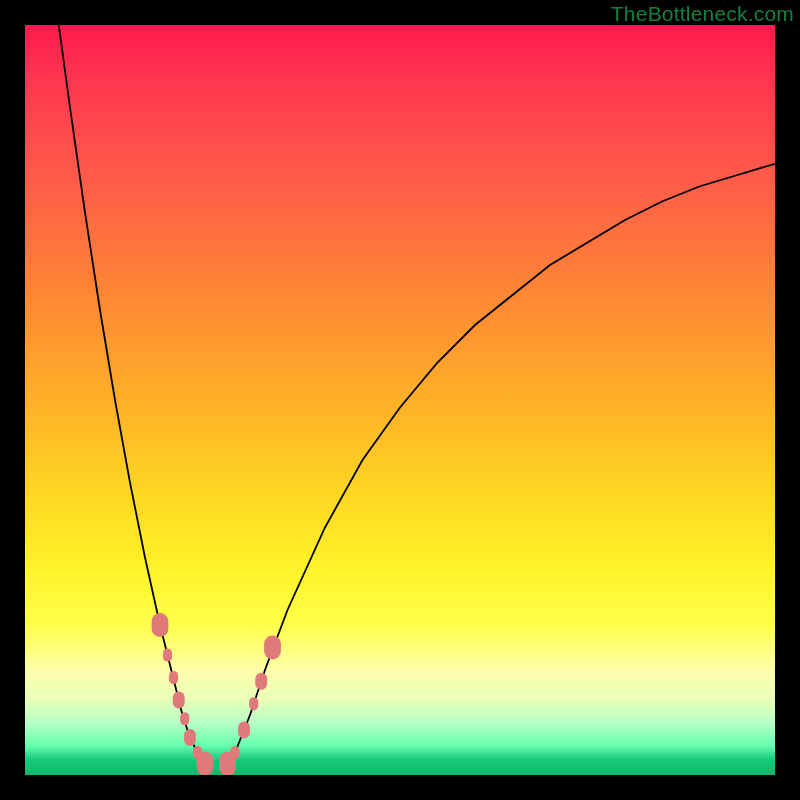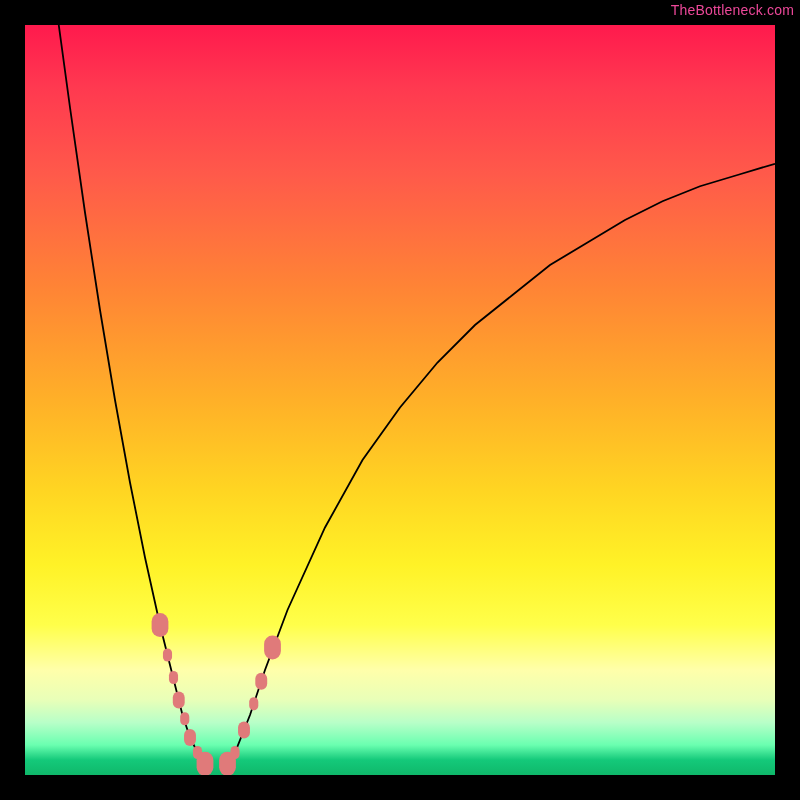--- a/index.html
+++ b/index.html
@@ -24,22 +24,22 @@
         #e8ffb8 90%,
         #b8ffc8 93%,
         #6affb0 96%,
         #14c97a 98%,
         #0fb86a 100%);
     }
     .watermark {
       position: absolute;
       top: 2px;
       right: 6px;
-      color: #ec4899;
-      font-size: 14px;
+      color: #15803d;
+      font-size: 21px;
       font-weight: 500;
       letter-spacing: 0.2px;
       z-index: 10;
     }
     svg.curves { position: absolute; left: 0; top: 0; width: 750px; height: 750px; }
     .marker { fill: #e07a7a; stroke: none; }
     .curve { fill: none; stroke: #000; stroke-width: 1.8; }
   </style>
 </head>
 <body>

